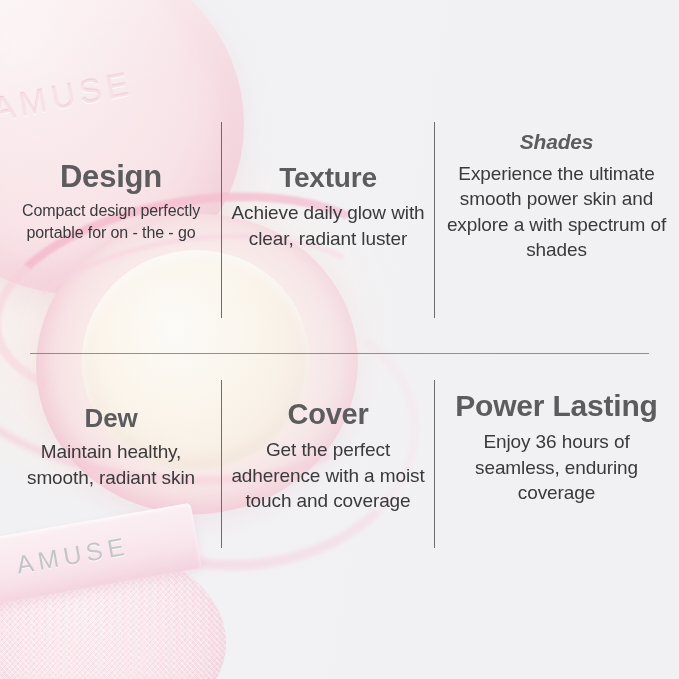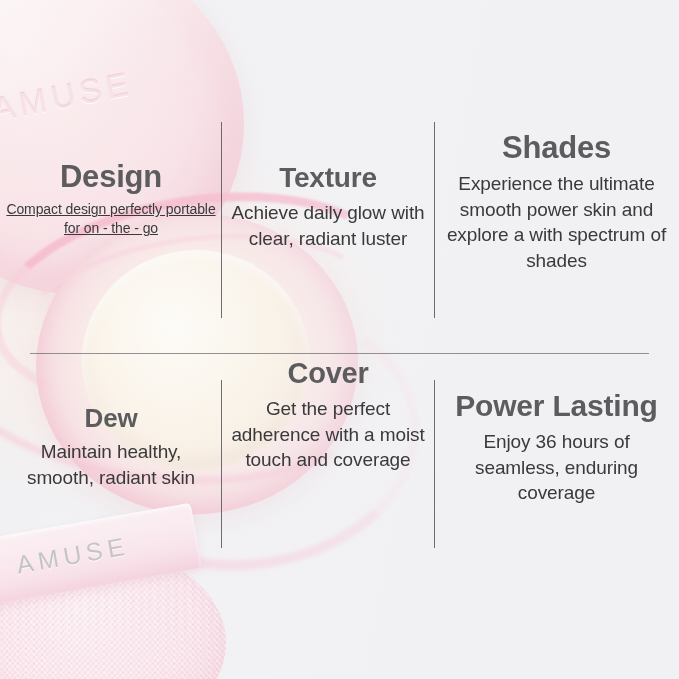--- a/index.html
+++ b/index.html
@@ -312,36 +312,36 @@
     font-weight: 400;
     color: #3a3a3c;
     line-height: 1.34;
     margin: 0;
     letter-spacing: -0.1px;
   }
 
   
   .feature.design  { left: 6px;   top: 160px; width: 210px; }
   .feature.design .feature-title { font-size: 31px; }
-  .feature.design .feature-desc  { font-size: 14px; text-decoration: underline; }
+  .feature.design .feature-desc  { font-size: 16px; }
 
   .feature.texture { left: 230px; top: 163px; width: 196px; }
   .feature.texture .feature-title { font-size: 28px; }
   .feature.texture .feature-desc  { font-size: 19px; }
 
   .feature.shades  { left: 444px; top: 131px; width: 225px; }
-  .feature.shades .feature-title { font-size: 31px; }
+  .feature.shades .feature-title { font-size: 21px; font-style: italic; }
   .feature.shades .feature-desc  { font-size: 19px; }
 
   
   .feature.dew     { left: 6px;   top: 404px; width: 210px; }
   .feature.dew .feature-title { font-size: 26px; }
   .feature.dew .feature-desc  { font-size: 19px; }
 
-  .feature.cover   { left: 230px; top: 358px; width: 196px; }
+  .feature.cover   { left: 230px; top: 399px; width: 196px; }
   .feature.cover .feature-title { font-size: 29px; }
   .feature.cover .feature-desc  { font-size: 19px; text-align: center; }
 
   .feature.power   { left: 444px; top: 390px; width: 225px; }
   .feature.power .feature-title { font-size: 30px; text-align: center; }
   .feature.power .feature-desc  { font-size: 19px; }
 </style>
 </head>
 <body>
 

